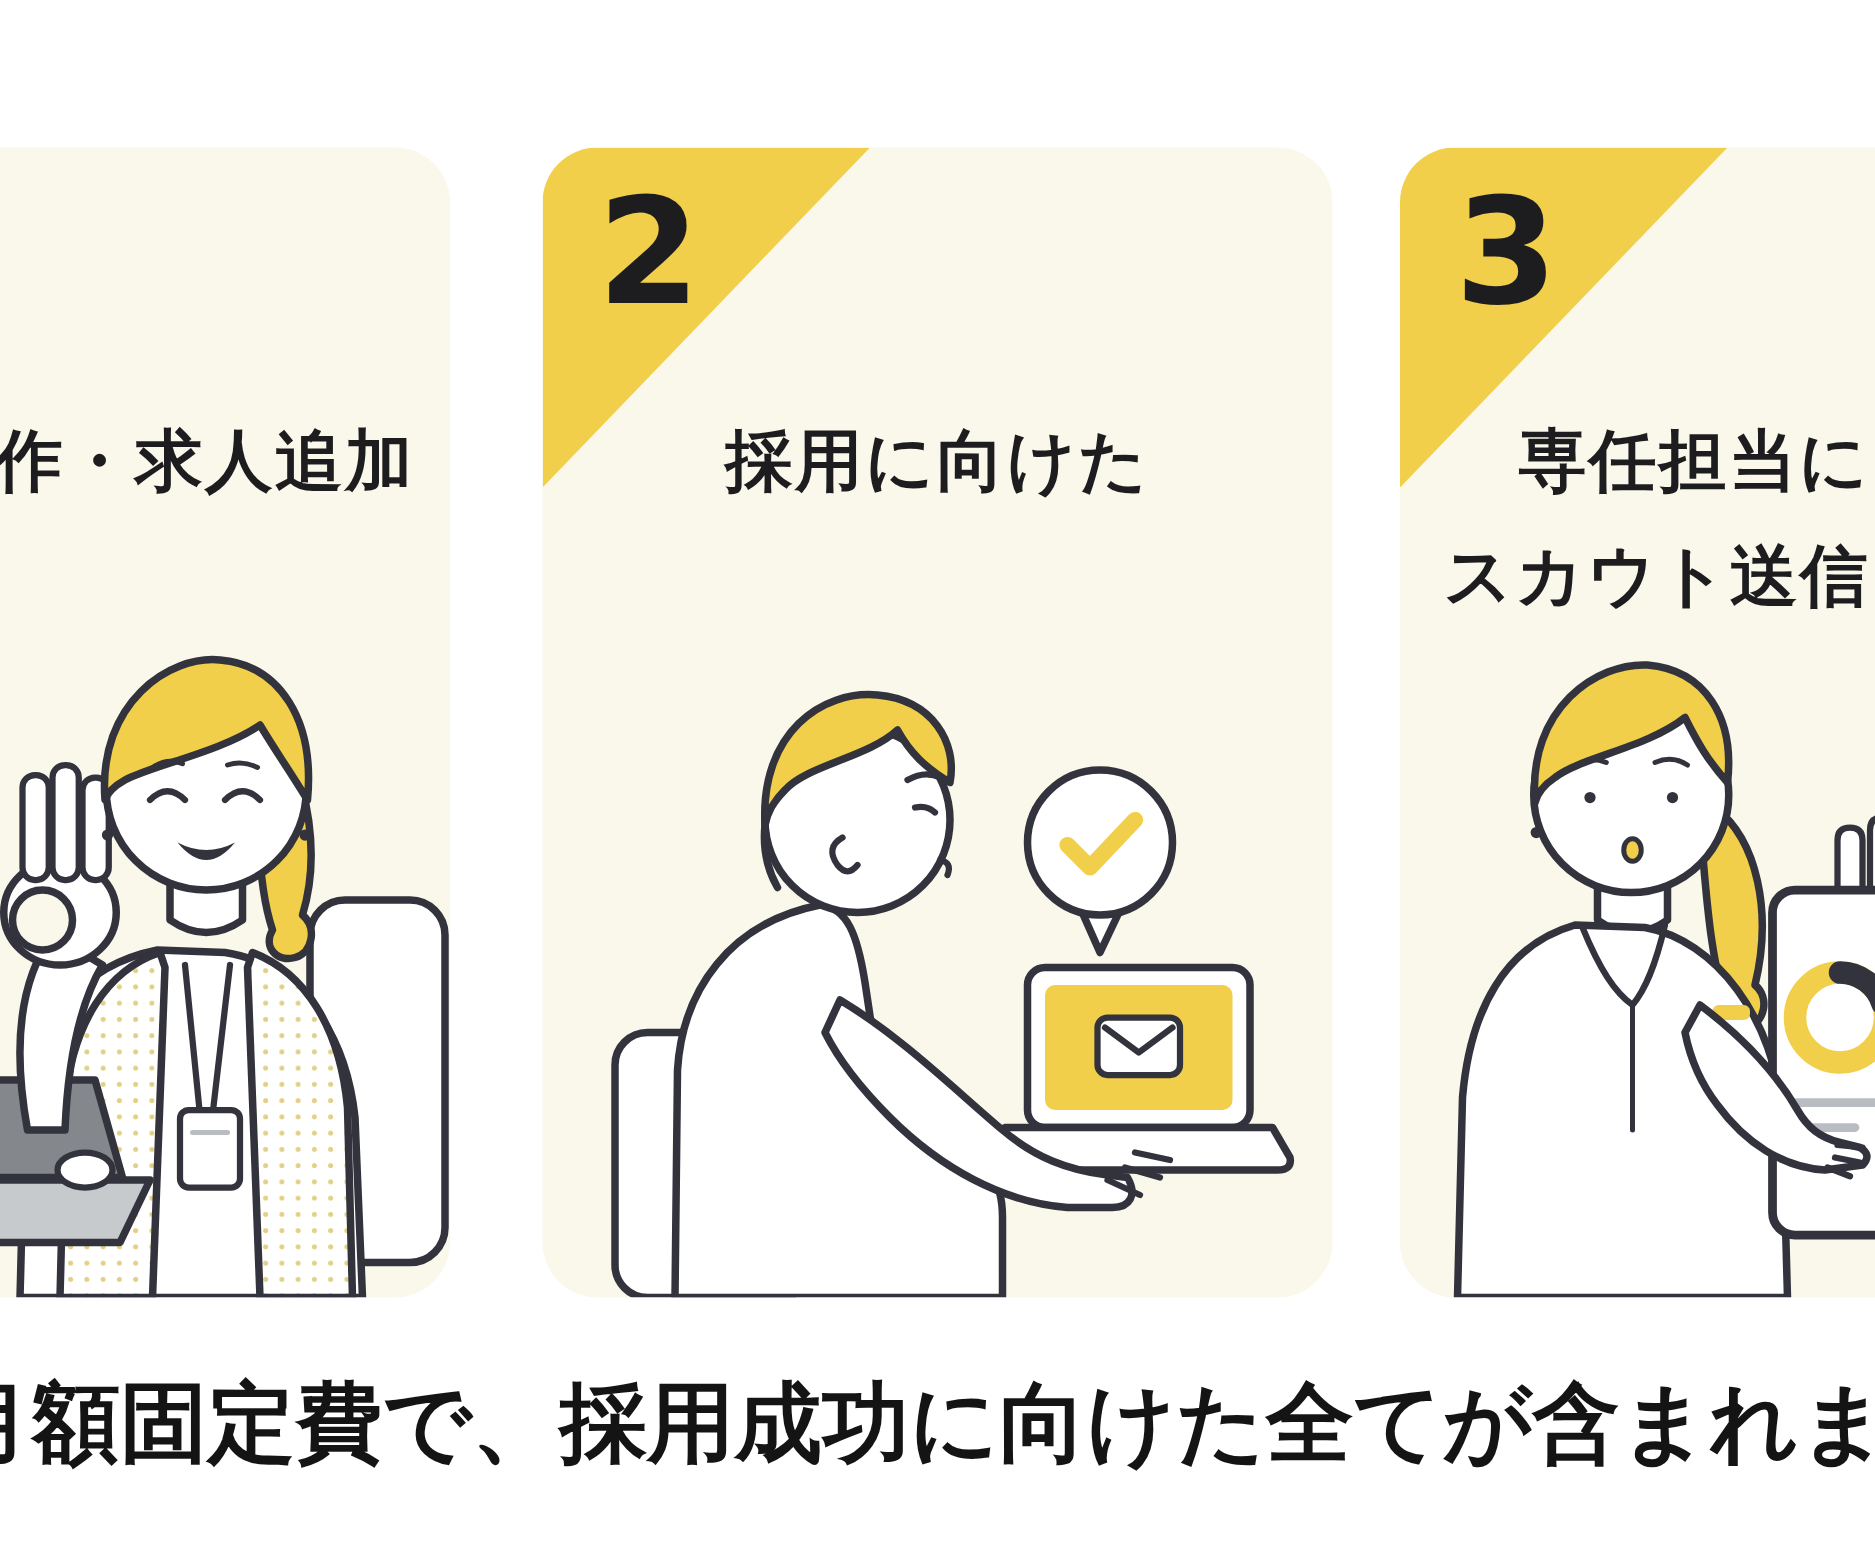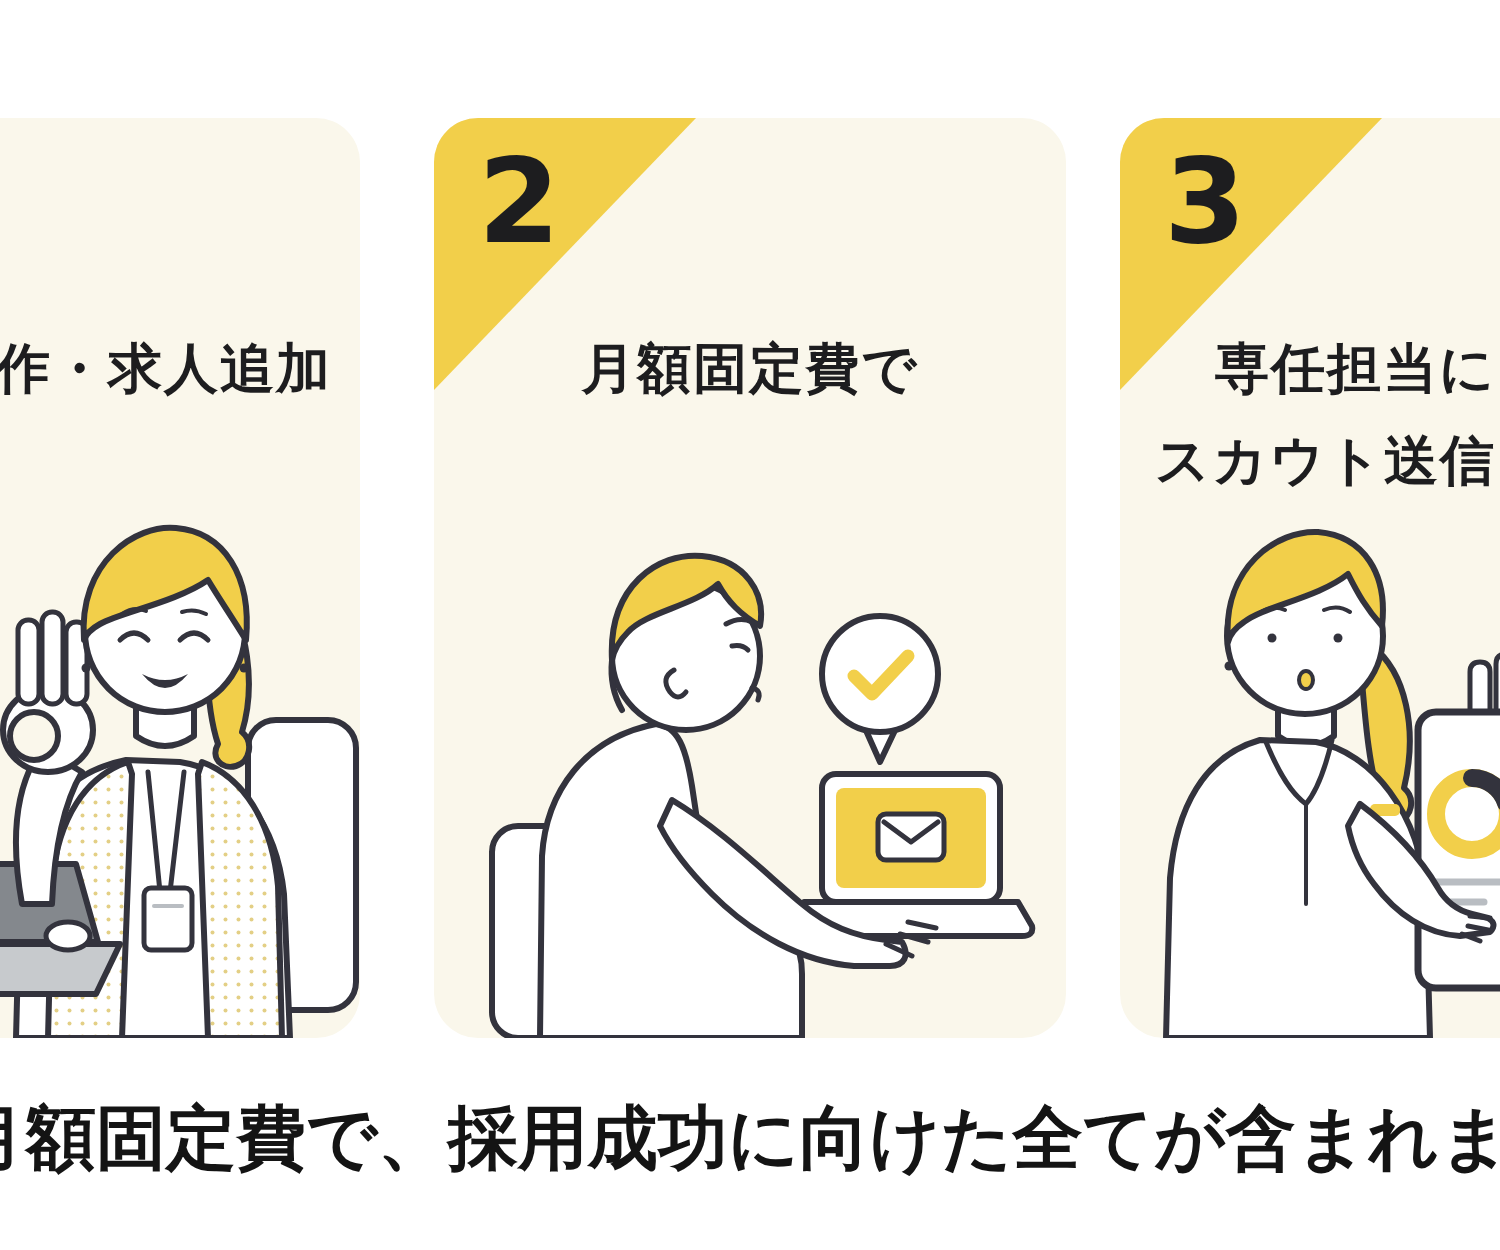--- a/index.html
+++ b/index.html
@@ -109,21 +109,21 @@
       <path d="M414 200 Q437 228 460 200 Q437 212 414 200 Z" fill="#33333d" stroke="none"></path>
       <circle cx="358" cy="194" r="4.5" fill="#33333d" stroke="none"></circle>
       <circle cx="516" cy="194" r="4.5" fill="#33333d" stroke="none"></circle>
     </g>
   </svg>
 </div>
 
 <div class="card card--2">
   <div class="corner"></div>
   <div class="step-number">2</div>
-  <div class="card-title">月額固定費で</div>
+  <div class="card-title">採用に向けた</div>
 
   <svg class="illustration" viewBox="0 0 632 564">
     <g fill="none" stroke="#33333d" stroke-width="6" stroke-linecap="round" stroke-linejoin="round">
       <rect x="58" y="352" width="158" height="212" rx="26" fill="#ffffff"></rect>
       <path d="M222 250 C150 264 112 318 108 382 L106 564 L368 564 L368 500 C368 470 356 452 326 444 C296 436 278 420 270 392 L258 312 C252 274 244 252 222 250 Z" fill="#ffffff"></path>
       <circle cx="252" cy="182" r="74" fill="#ffffff"></circle>
       <path d="M178 186 C174 112 224 78 268 82 C312 86 332 120 326 152 C306 140 294 128 284 110 C260 132 212 138 194 158 C184 168 180 176 178 186 Z" fill="#f2cf4a"></path>
       <path d="M178 186 C176 206 180 222 188 236"></path>
       <path d="M240 196 q-14 8 -4 22 q8 10 16 0" stroke-width="5"></path>
       <path d="M292 150 q14 -8 26 -2" stroke-width="5"></path>

